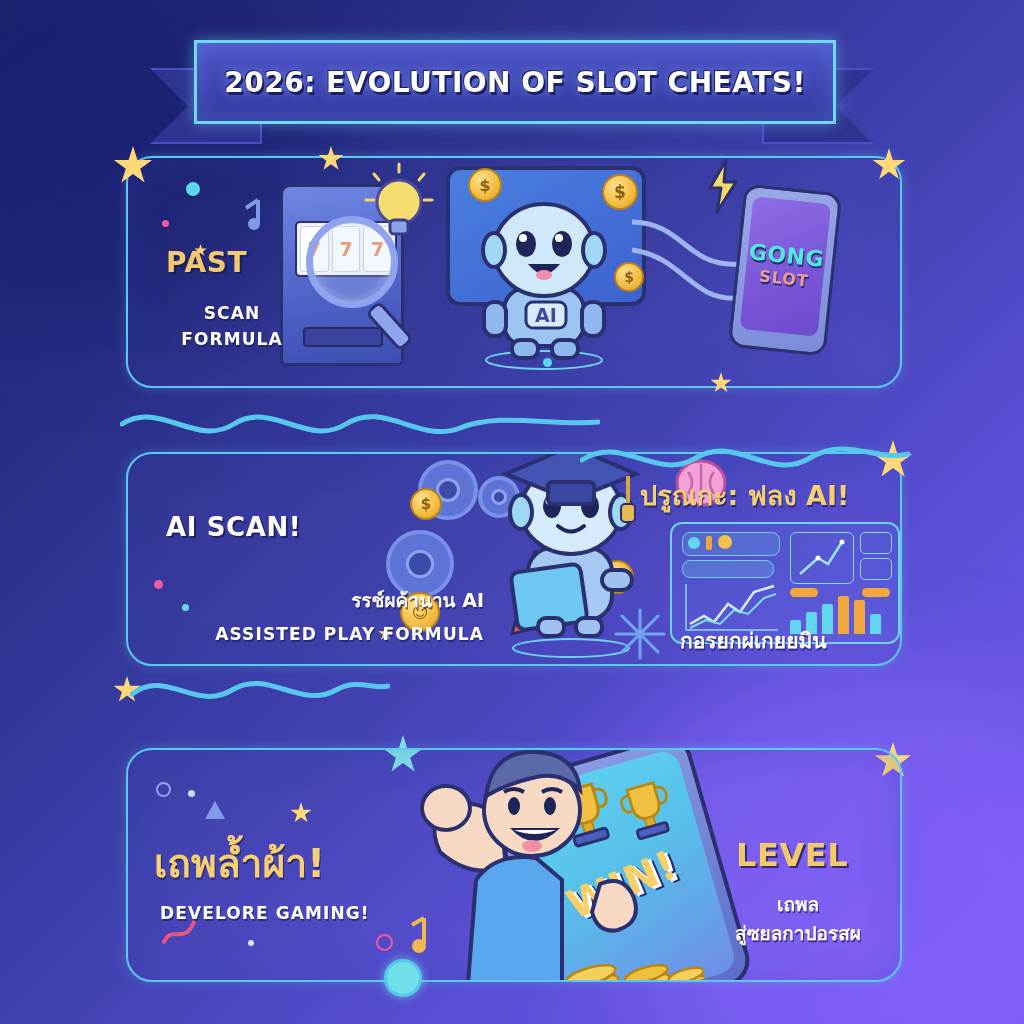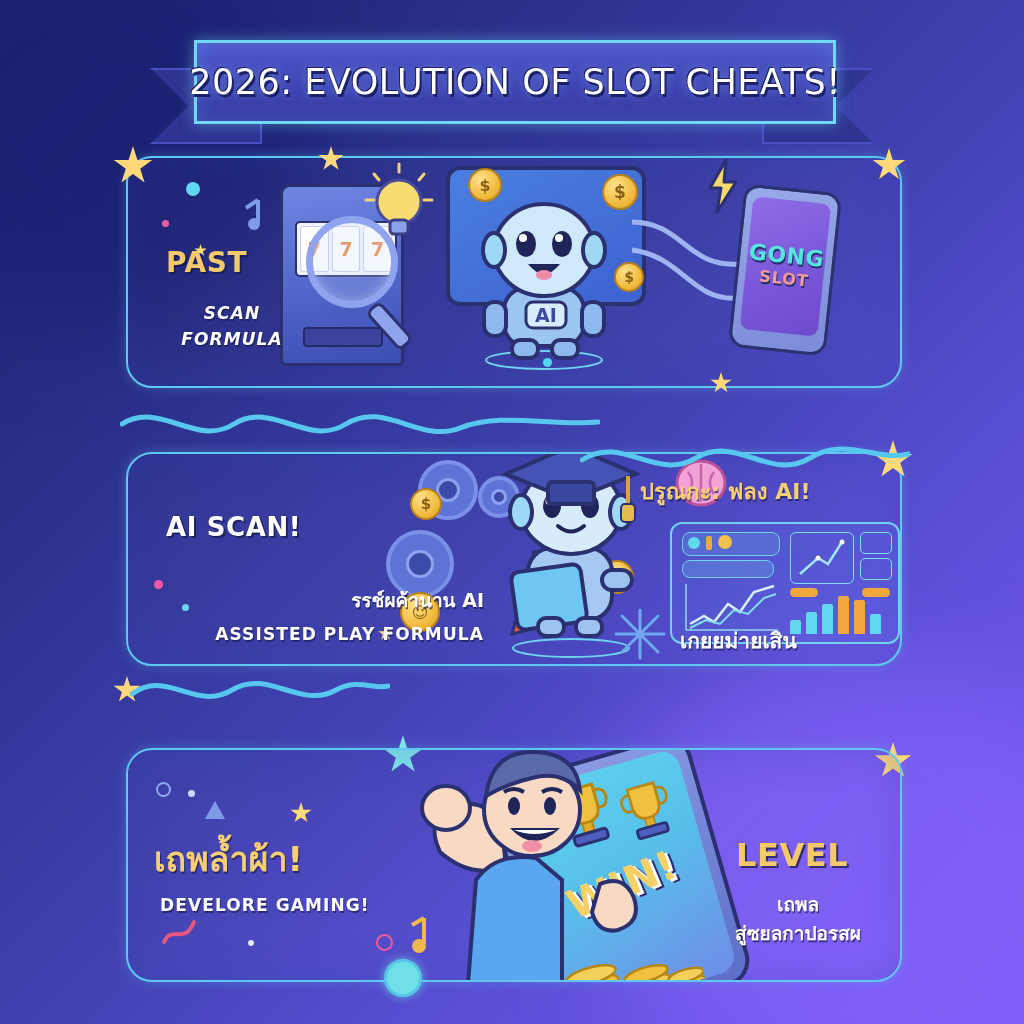--- a/index.html
+++ b/index.html
@@ -35,21 +35,21 @@
   .ribbon-tail.left  { left: 0px;  clip-path: polygon(0 0, 100% 0, 100% 100%, 0 100%, 34% 50%); }
   .ribbon-tail.right { right: 0px; clip-path: polygon(0 0, 100% 0, 66% 50%, 100% 100%, 0 100%); }
   .ribbon {
     position: absolute; left: 44px; top: 8px; width: 636px; height: 78px;
     background: linear-gradient(180deg, #4f57c9 0%, #3f45b4 55%, #343a9e 100%);
     border: 3px solid #6fd8f5;
     box-shadow: 0 0 14px rgba(110,216,245,.45), inset 0 0 22px rgba(120,170,255,.25);
     display: flex; align-items: center; justify-content: center;
   }
   .ribbon-title {
-    color: #ffffff; font-size: 35px; font-weight: 400; letter-spacing: .5px;
+    color: #ffffff; font-size: 28px; font-weight: 700; letter-spacing: .5px;
     text-shadow: 2px 3px 0 #1c2066, -1px -1px 0 #1c2066, 0 0 12px rgba(150,200,255,.5);
     white-space: nowrap; font-family: "DejaVu Sans", sans-serif;
   }
 
   
   .panel {
     position: absolute; left: 126px; width: 772px;
     border: 2.5px solid #5ec8f0; border-radius: 26px;
     box-shadow: 0 0 12px rgba(94,200,240,.30), inset 0 0 38px rgba(40,60,170,.25);
     background: rgba(255,255,255,.015);
@@ -70,21 +70,21 @@
   .kicker.white { color: #ffffff; }
   .sub {
     font-size: 17px; font-weight: 700; color: #ffffff; letter-spacing: 1.1px;
     text-shadow: 1px 2px 0 rgba(25,25,80,.6); line-height: 1.55;
     font-family: "DejaVu Sans", sans-serif;
   }
   .thai {
     font-family: "DejaVu Sans", sans-serif; font-weight: 700;
     text-shadow: 1px 2px 0 rgba(25,25,80,.65);
   }
-  .thai.gold { color: #f6cf73; font-size: 22px; }
+  .thai.gold { color: #f6cf73; font-size: 27px; }
   .thai.white { color: #ffffff; font-size: 19px; line-height: 1.5; }
 
   
   .star {
     position: absolute; background: #ffd978;
     clip-path: polygon(50% 0%, 61% 35%, 98% 35%, 68% 57%, 79% 91%, 50% 70%, 21% 91%, 32% 57%, 2% 35%, 39% 35%);
     filter: drop-shadow(0 0 6px rgba(255,217,120,.5));
   }
   .star.cyan { background: #7fe3e8; }
   .dot { position: absolute; border-radius: 50%; }
@@ -263,21 +263,21 @@
       <div class="phone1" style="left:608px;top:30px;">
         <div class="screen">
           <div class="gong">GONG</div>
           <div class="slotw">SLOT</div>
         </div>
       </div>
 
       <div class="txt" style="left:38px;top:88px;">
         <div class="kicker">PAST</div>
       </div>
-      <div class="txt" style="left:44px;top:142px;text-align:center;width:120px;font-style:italic;">
+      <div class="txt" style="left:44px;top:142px;text-align:center;width:120px;">
         <div class="sub">SCAN</div>
         <div class="sub">FORMULA</div>
       </div>
     </div>
   </div>
   <div class="star" style="left:113px;top:146px;width:40px;height:40px;"></div>
   <div class="star" style="left:318px;top:146px;width:26px;height:26px;"></div>
   <div class="star" style="left:872px;top:148px;width:34px;height:34px;"></div>
   <div class="star" style="left:710px;top:372px;width:22px;height:22px;"></div>
 
@@ -380,21 +380,21 @@
       </div>
       <div class="txt" style="left:86px;top:132px;text-align:right;width:270px;">
         <div class="thai white">รรช์ผค้านาน AI</div>
         <div class="sub" style="margin-top:6px;">ASSISTED PLAY FORMULA</div>
       </div>
 
       <div class="txt" style="left:512px;top:20px;">
         <div class="thai gold">ปรูณกะ: ฟลง AI!</div>
       </div>
       <div class="txt" style="left:552px;top:172px;">
-        <div class="thai white" style="font-size:21px;">เกยยม่ายเสิน</div>
+        <div class="thai white" style="font-size:21px;">กอรยกผ่เกยยมิน</div>
       </div>
     </div>
   </div>
   <div class="star" style="left:873px;top:440px;width:40px;height:40px;"></div>
   <div class="star" style="left:874px;top:742px;width:38px;height:38px;"></div>
   <div class="star" style="left:113px;top:676px;width:28px;height:28px;"></div>
   <div class="star cyan" style="left:383px;top:735px;width:40px;height:40px;"></div>
   <div class="star" style="left:290px;top:802px;width:22px;height:22px;"></div>
 
   <svg class="wave" style="left:580px;top:434px;" width="330" height="46" viewBox="0 0 330 46">
@@ -472,21 +472,21 @@
         <path d="M94 58 Q104 52 114 58" stroke="#1f2558" stroke-width="4" fill="none"></path>
         <path d="M132 58 Q142 52 152 58" stroke="#1f2558" stroke-width="4" fill="none"></path>
         <path d="M100 94 Q124 120 150 94 Z" fill="#1f2558"></path>
         <path d="M104 96 Q124 104 146 96 Z" fill="#fff"></path>
         <ellipse cx="122" cy="112" rx="10" ry="6" fill="#ef8fa8"></ellipse>
 
         <path d="M190 150 Q214 140 224 164 Q232 188 208 196 Q188 200 182 178 Z" fill="#f7d9c4" stroke="#2b3170" stroke-width="4"></path>
       </svg>
 
       <div class="txt" style="left:26px;top:82px;">
-        <div class="thai gold" style="font-size:34px;">เถพล้ำผ้า!</div>
+        <div class="thai gold" style="font-size:39px;">เถพล้ำผ้า!</div>
         <div class="sub" style="margin-top:6px;margin-left:6px;text-align:right;">DEVELORE GAMING!</div>
       </div>
 
       <div class="txt" style="left:608px;top:86px;">
         <div class="kicker" style="font-size:32px;">LEVEL</div>
       </div>
       <div class="txt" style="left:570px;top:140px;text-align:center;width:200px;">
         <div class="thai white">เถพล</div>
         <div class="thai white">สู่ซยลกาปอรสผ</div>
       </div>

